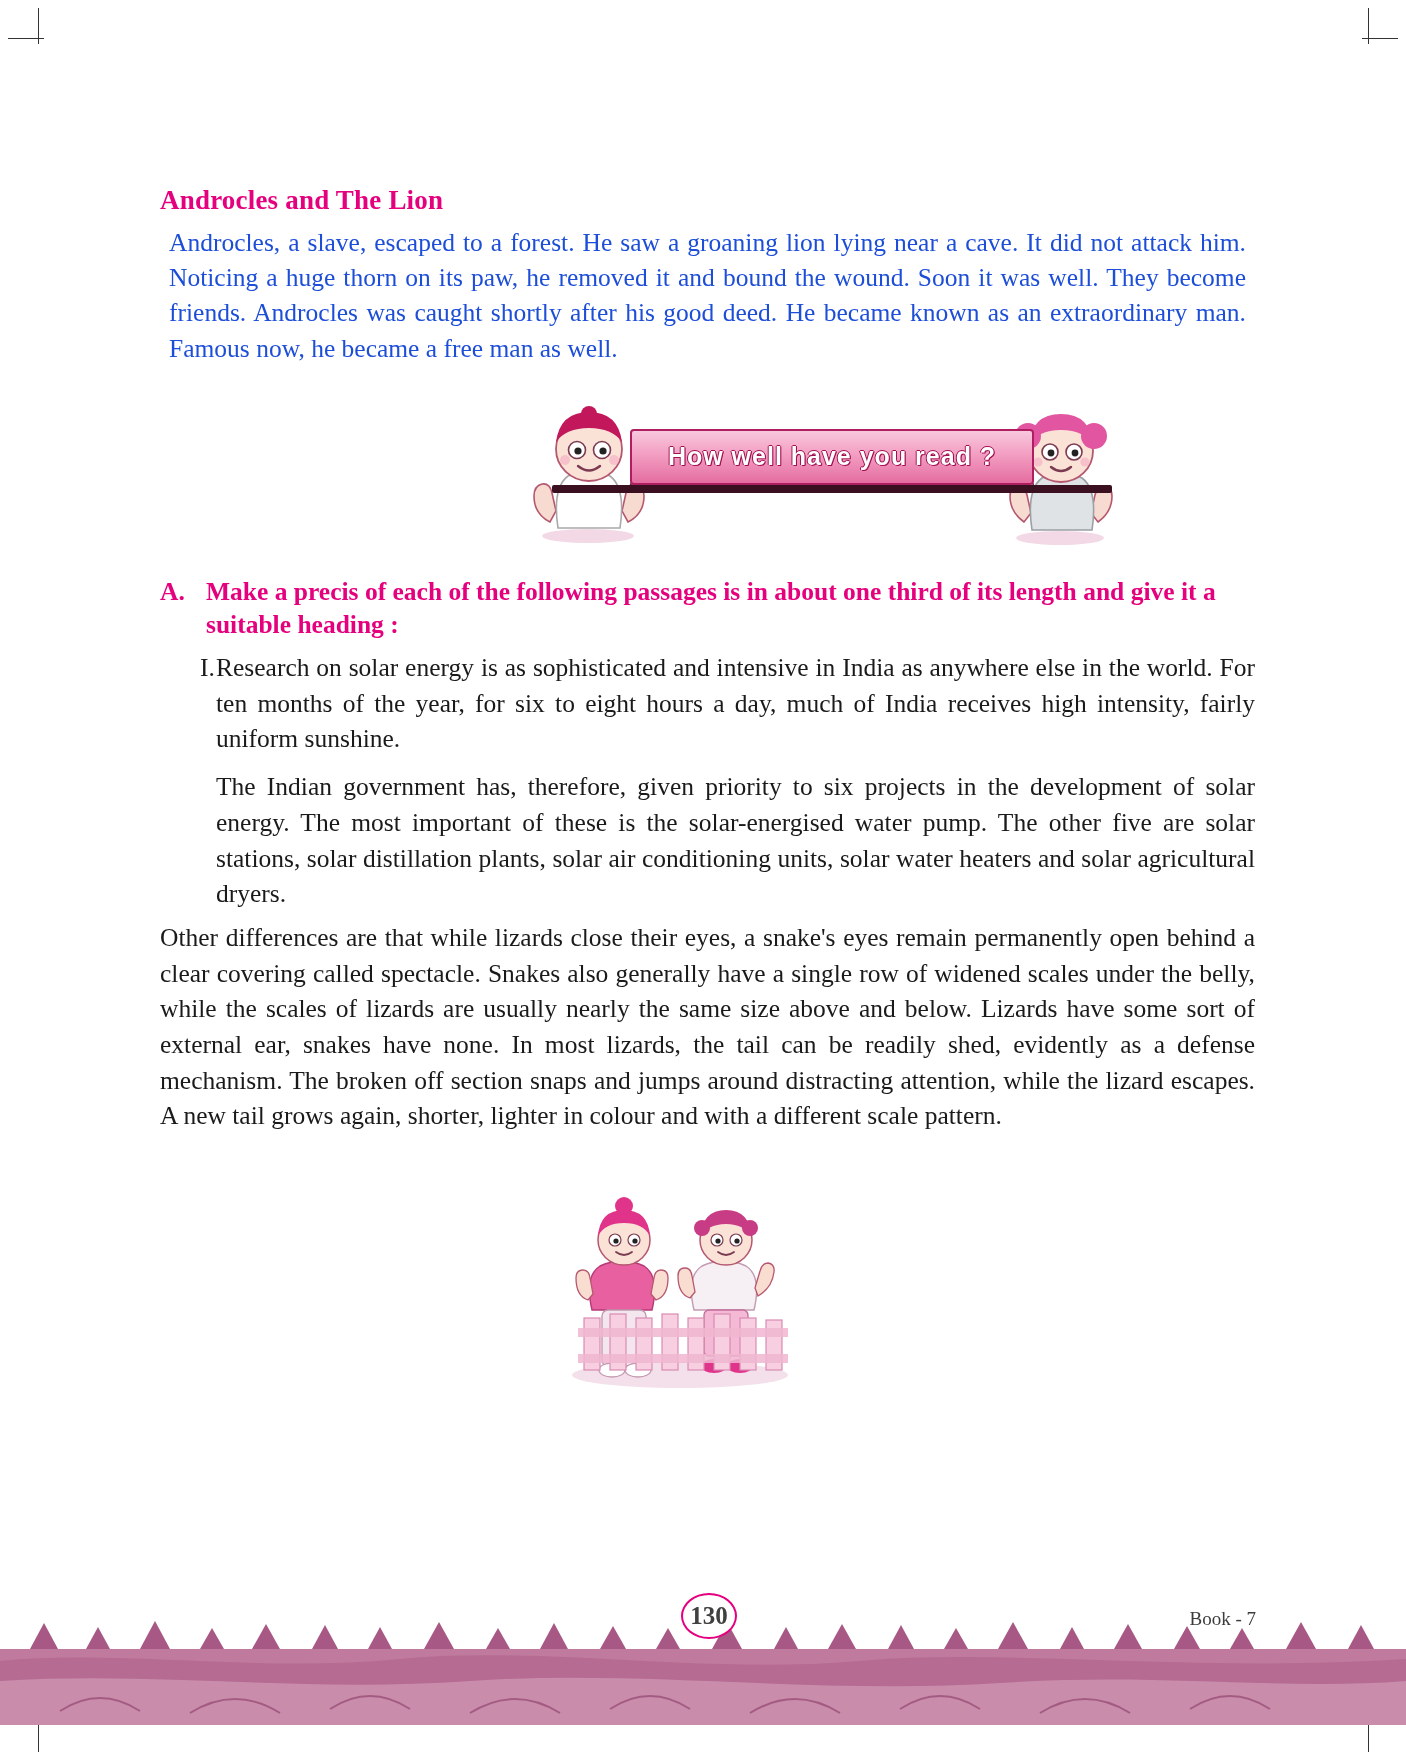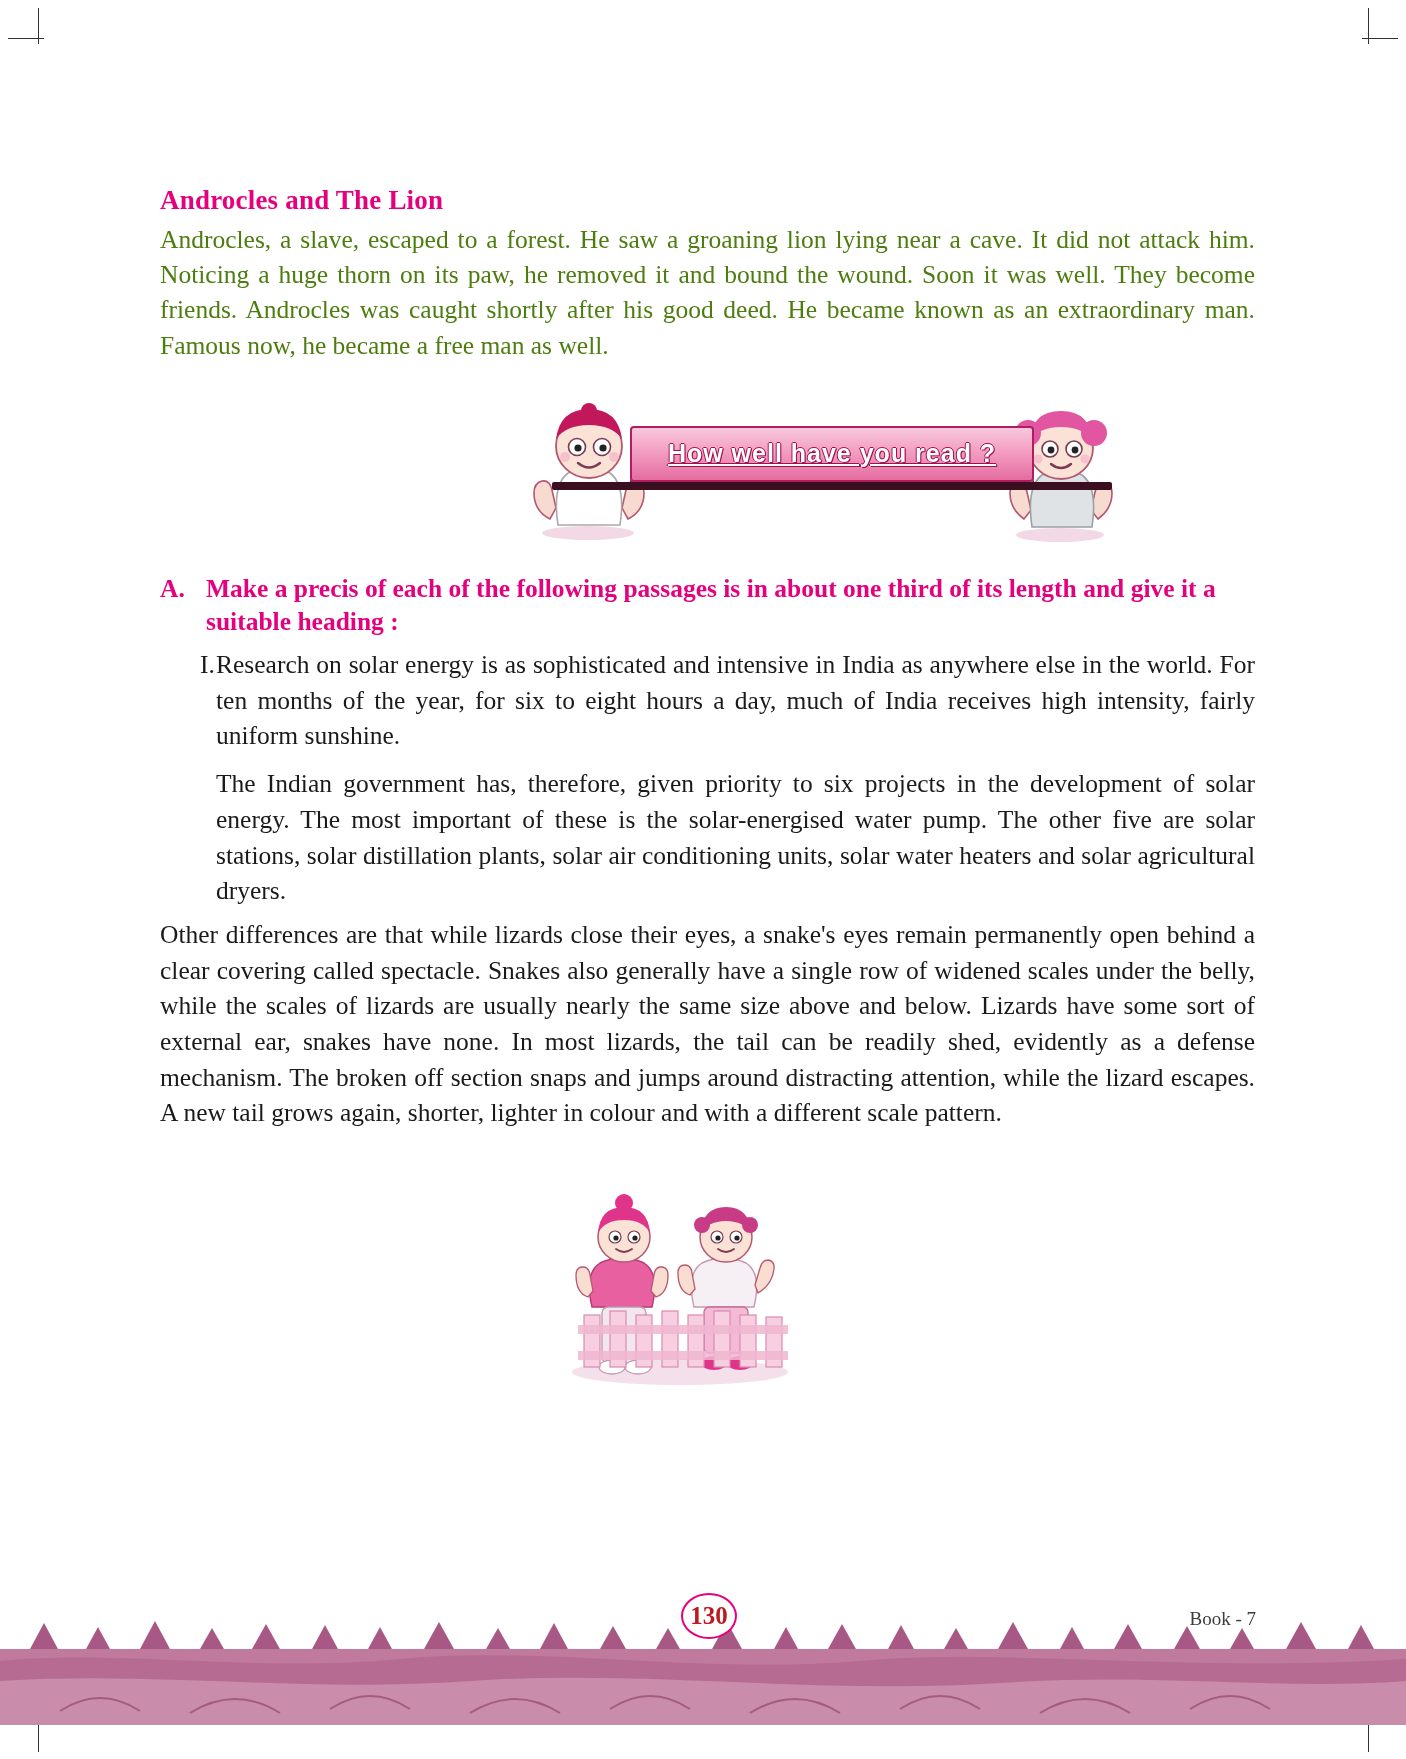--- a/index.html
+++ b/index.html
@@ -37,22 +37,22 @@
     font-size: 27px;
     letter-spacing: 0.2px;
     margin: 0 0 6px 0;
     font-family: "Liberation Serif", serif;
   }
 
   .story-body {
     font-size: 25.5px;
     line-height: 1.38;
     text-align: justify;
-    color: #4d7c0f;
-    margin: 0;
+    color: #1d4ed8;
+    margin: 9px;
   }
 
   
   .banner-wrap {
     position: relative;
     height: 145px;
     margin-top: 38px;
   }
   .banner-bar {
     position: absolute;
@@ -69,21 +69,20 @@
     justify-content: center;
   }
   .banner-text {
     font-family: "Liberation Sans", sans-serif;
     font-weight: bold;
     font-size: 25px;
     color: #ffffff;
     text-shadow: 1px 1px 0 #a01050, -1px 0 0 #a01050, 0 -1px 0 #a01050, 1px 0 0 #a01050;
     letter-spacing: 1px;
     white-space: nowrap;
-    text-decoration: underline;
   }
   .banner-bar:after {
     content: "";
     position: absolute;
     left: -80px;
     top: 54px;
     width: 560px;
     height: 8px;
     background: #3a1020;
     border-radius: 2px;
@@ -133,21 +132,21 @@
 
   
   .page-number {
     position: absolute;
     left: 681px;
     top: 1593px;
     width: 52px;
     height: 42px;
     border: 2.5px solid #e5007e;
     border-radius: 50%;
-    color: #b91c1c;
+    color: #404040;
     font-weight: bold;
     font-size: 25px;
     display: flex;
     align-items: center;
     justify-content: center;
     background: #fff;
     z-index: 5;
     font-family: "Liberation Serif", serif;
   }
   .book-label {

